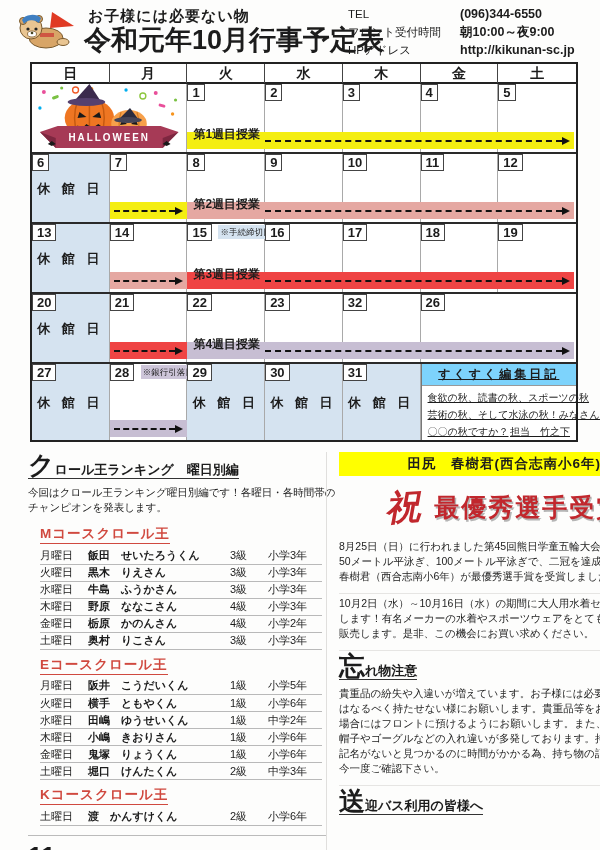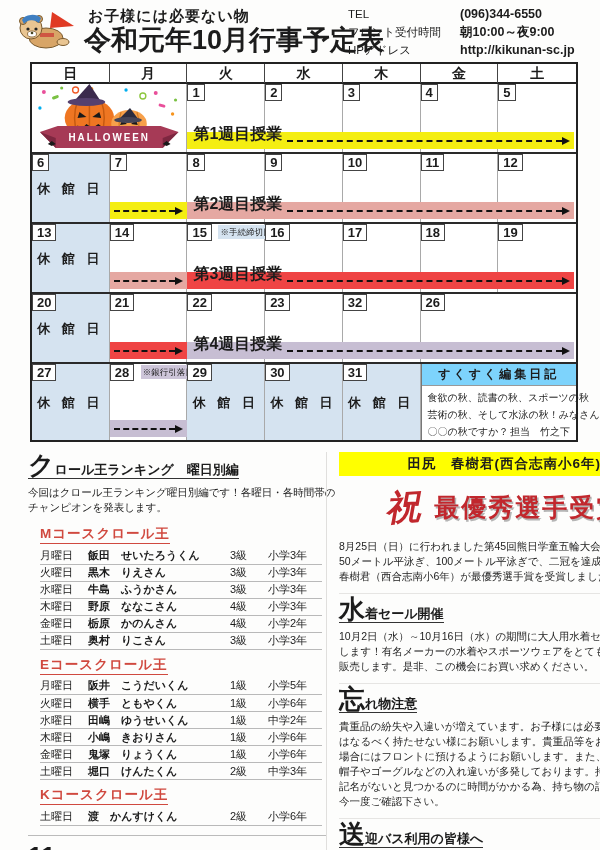--- a/index.html
+++ b/index.html
@@ -16,32 +16,32 @@
   .info-row { display:flex; height:18px; align-items:center; }
   .info-label { width:112px; }
   .info-value { font-weight:bold; font-size:12.5px; }
 
   
   .cal { margin:0 22px 0 30px; border:2px solid #222; background:#fff; }
   .cal-head { display:grid; grid-template-columns:repeat(7,1fr); height:20px; border-bottom:2px solid #222; }
   .ch { border-right:1px solid #444; font-weight:bold; font-size:14px; text-align:center; line-height:19px; }
   .ch:last-child { border-right:none; }
   .week { position:relative; display:grid; grid-template-columns:repeat(7,1fr); height:70px; border-bottom:2px solid #2a2a2a; }
-  .week.w5 { height:76px; border-bottom:none; }
+  .week.w5 { height:76px; border-bottom:none;text-decoration:underline; }
   .cell { position:relative; border-right:1px solid #a9a9a9; }
   .cell.noR, .diary { border-right:none; }
   .cell.closed { background:#d5e3f0; }
   .dnum { position:absolute; top:0; left:0; border:1px solid #444; background:#fff; font-weight:bold; font-size:13px; line-height:15px; padding:0 4px; }
   .note { position:absolute; top:1px; left:31px; font-size:8.5px; line-height:14px; padding:0 2px; white-space:nowrap; }
   .note.blue { background:#d5e3f0; }
   .note.lav { background:#cdc5d9; }
   .closed-lbl { position:absolute; top:50%; left:0; right:0; transform:translateY(-46%); text-align:center; font-size:13px; font-weight:600; letter-spacing:4px; }
   .hw { grid-column:1/3; position:relative; border-right:1px solid #a9a9a9; overflow:hidden; }
   .band { position:absolute; bottom:3px; height:17px; display:flex; align-items:center; padding:0 4px; }
-  .band .lbl { font-weight:bold; font-size:16px; white-space:nowrap; padding:0 5px 12px 2px; }
+  .band .lbl { font-weight:bold; font-size:12px; white-space:nowrap; padding:0 5px 12px 2px; }
   .band .dash { flex:1; height:0; border-top:2px dashed #111; }
   .band .ahead { width:0; height:0; border-top:4.5px solid transparent; border-bottom:4.5px solid transparent; border-left:8px solid #111; }
   .band.main { left:28.5714%; right:2px; }
   .band.mon  { left:14.2857%; width:14.2857%; }
   .c-y { background:#f4ee12; }
   .c-p { background:#e5a8a2;justify-content:flex-end; }
   .c-g { background:#ef4444; }
   .c-l { background:#c7bed3; }
   .diary { grid-column:6/8; display:flex; flex-direction:column; border-left:1px solid #777; background:#fff; }
   .diary-title { background:#7dd3fc; font-weight:bold; font-size:12px; text-align:center; letter-spacing:3px; padding:2px 0; border-bottom:1px solid #999; }
@@ -446,23 +446,20 @@
         <span class="iwai">祝</span>
         <span class="award-main">最優秀選手受賞</span>
       </div>
       <div>
         <div class="txt-line">8月25日（日）に行われました第45回熊日学童五輪大会に出場し</div>
         <div class="txt-line">50メートル平泳ぎ、100メートル平泳ぎで、二冠を達成した田尻</div>
         <div class="txt-line">春樹君（西合志南小6年）が最優秀選手賞を受賞しました。</div>
       </div>
 
       <div class="rsec">
-        <div class="dropcap-h">
-          <span class="big">水</span><span class="rest">着セール開催</span>
-        </div>
         <div class="txt-line">10月2日（水）～10月16日（水）の期間に大人用水着セールを開催</div>
         <div class="txt-line">します！有名メーカーの水着やスポーツウェアをとてもお得な価格で</div>
         <div class="txt-line">販売します。是非、この機会にお買い求めください。</div>
       </div>
 
       <div class="rsec">
         <div class="dropcap-h">
           <span class="big">忘</span><span class="rest">れ物注意</span>
         </div>
         <div class="txt-line">貴重品の紛失や入違いが増えています。お子様には必要ない物</div>

